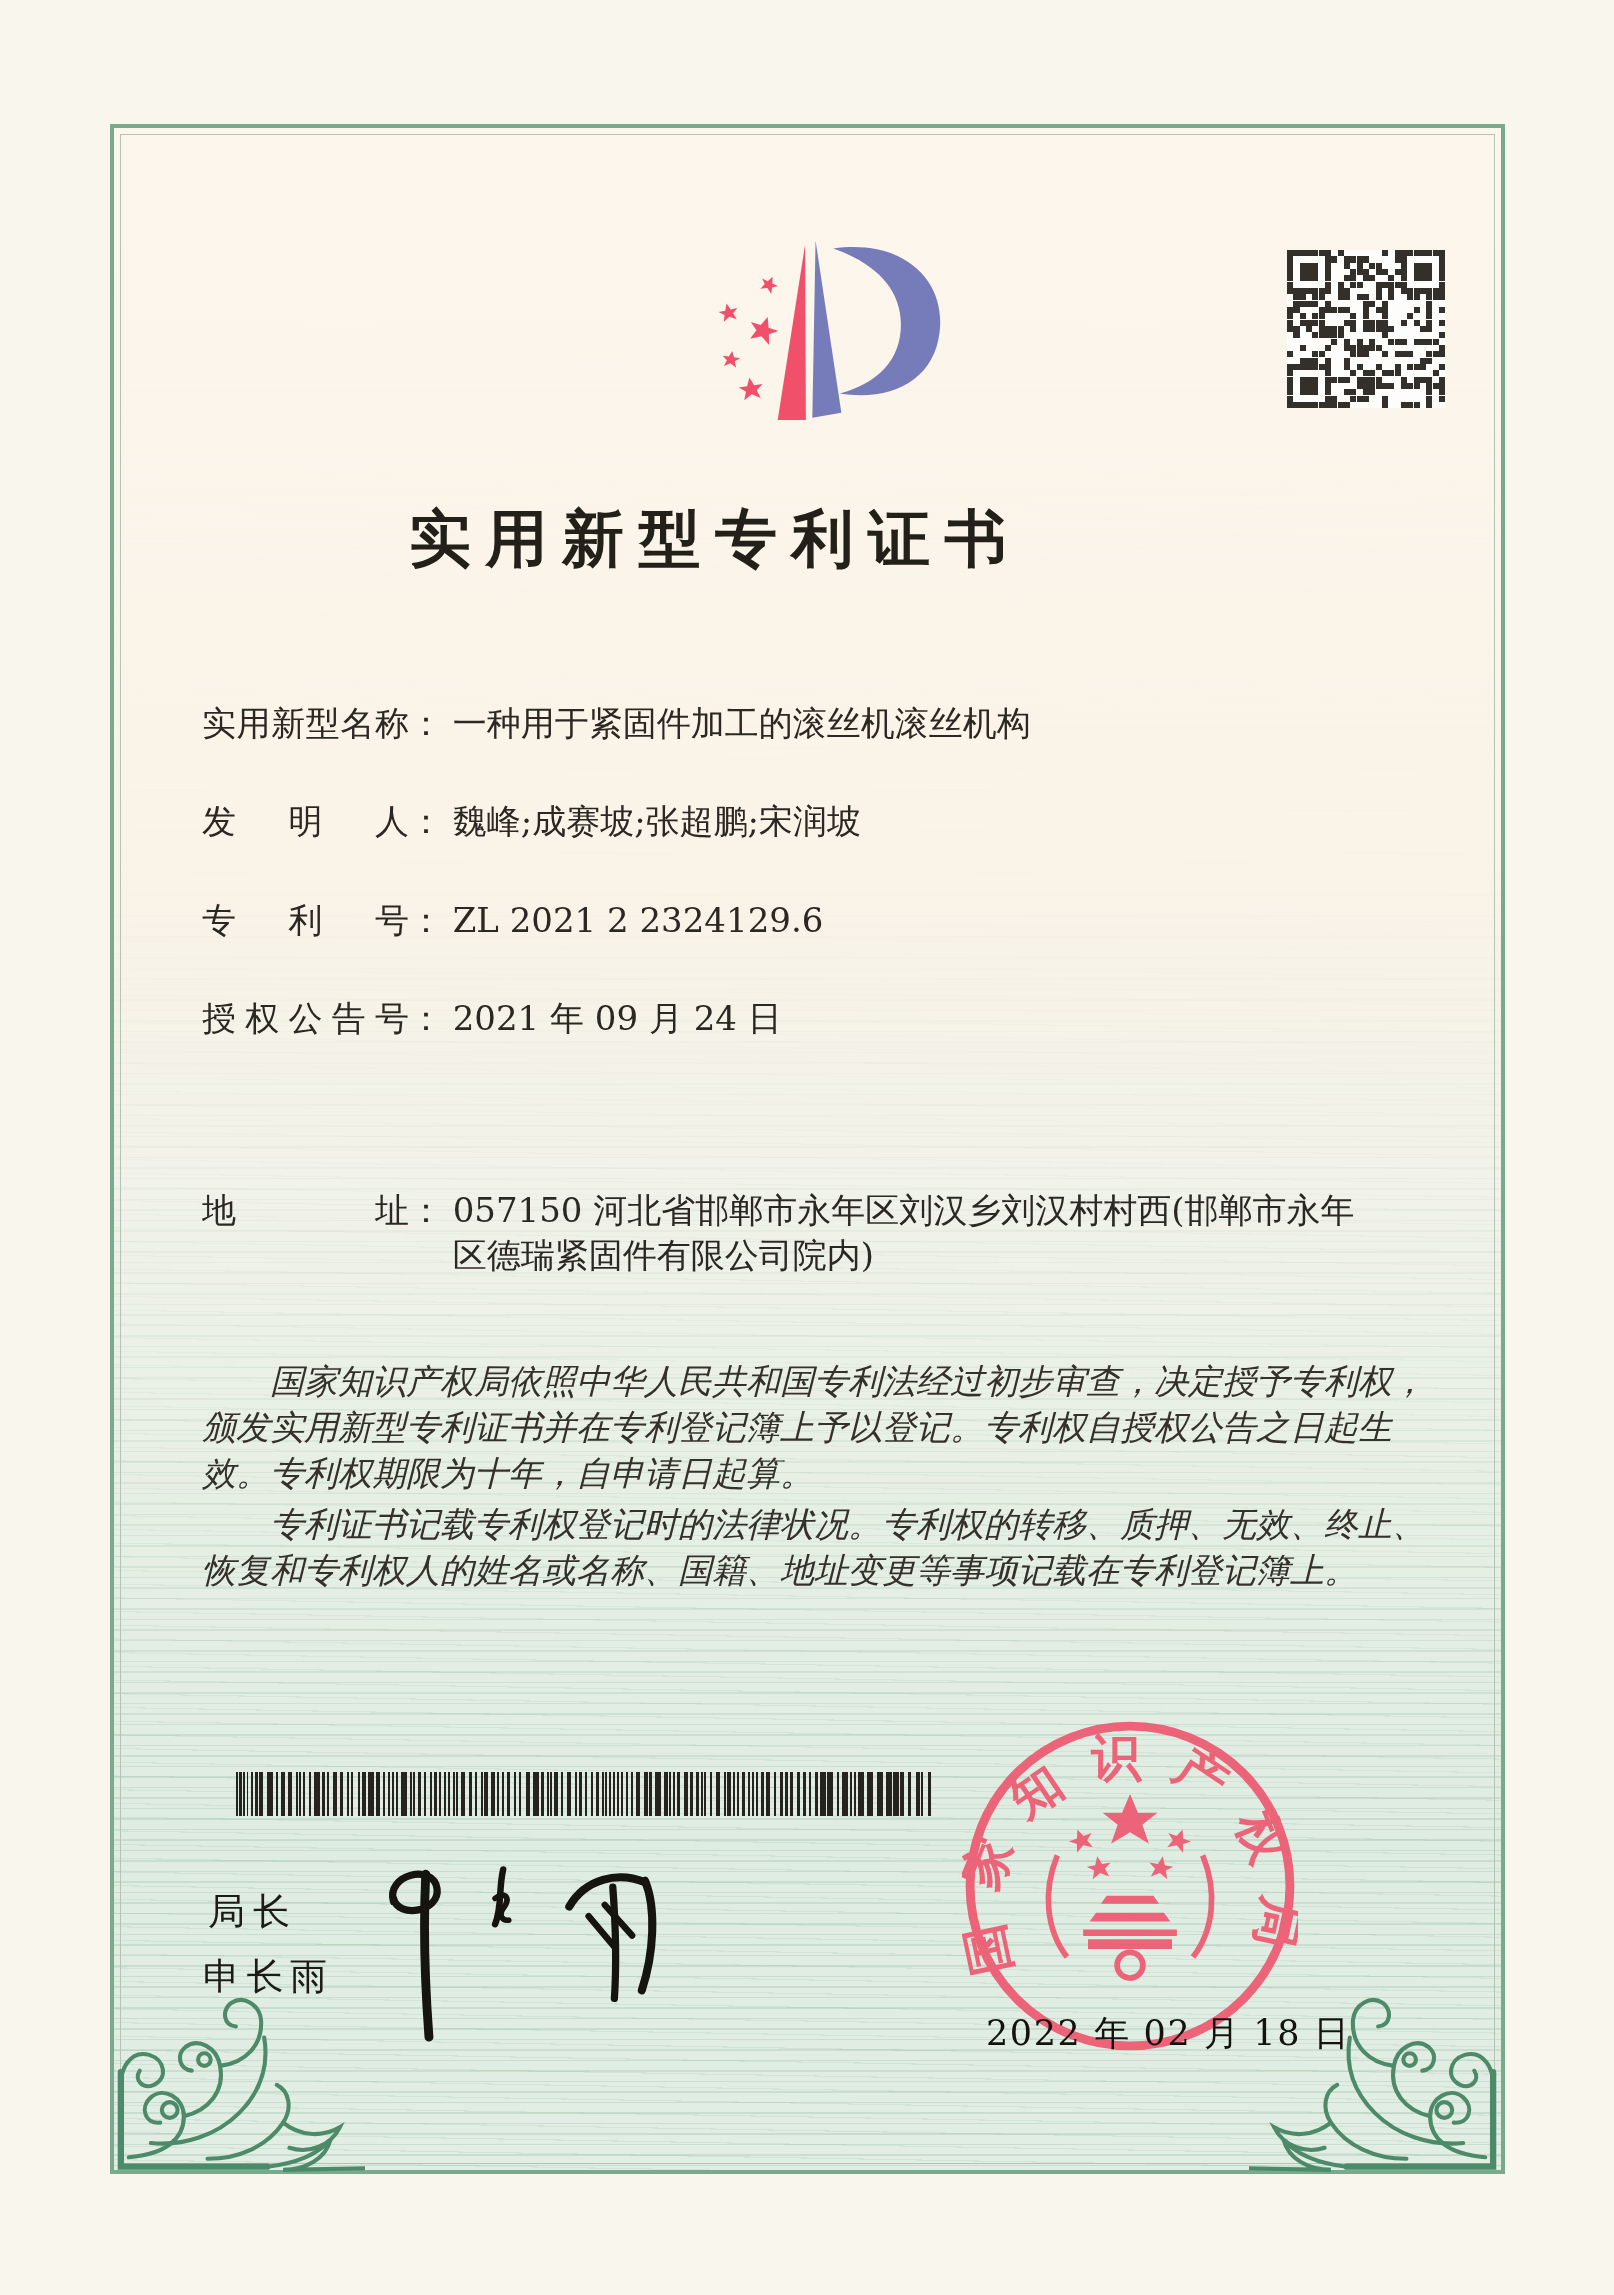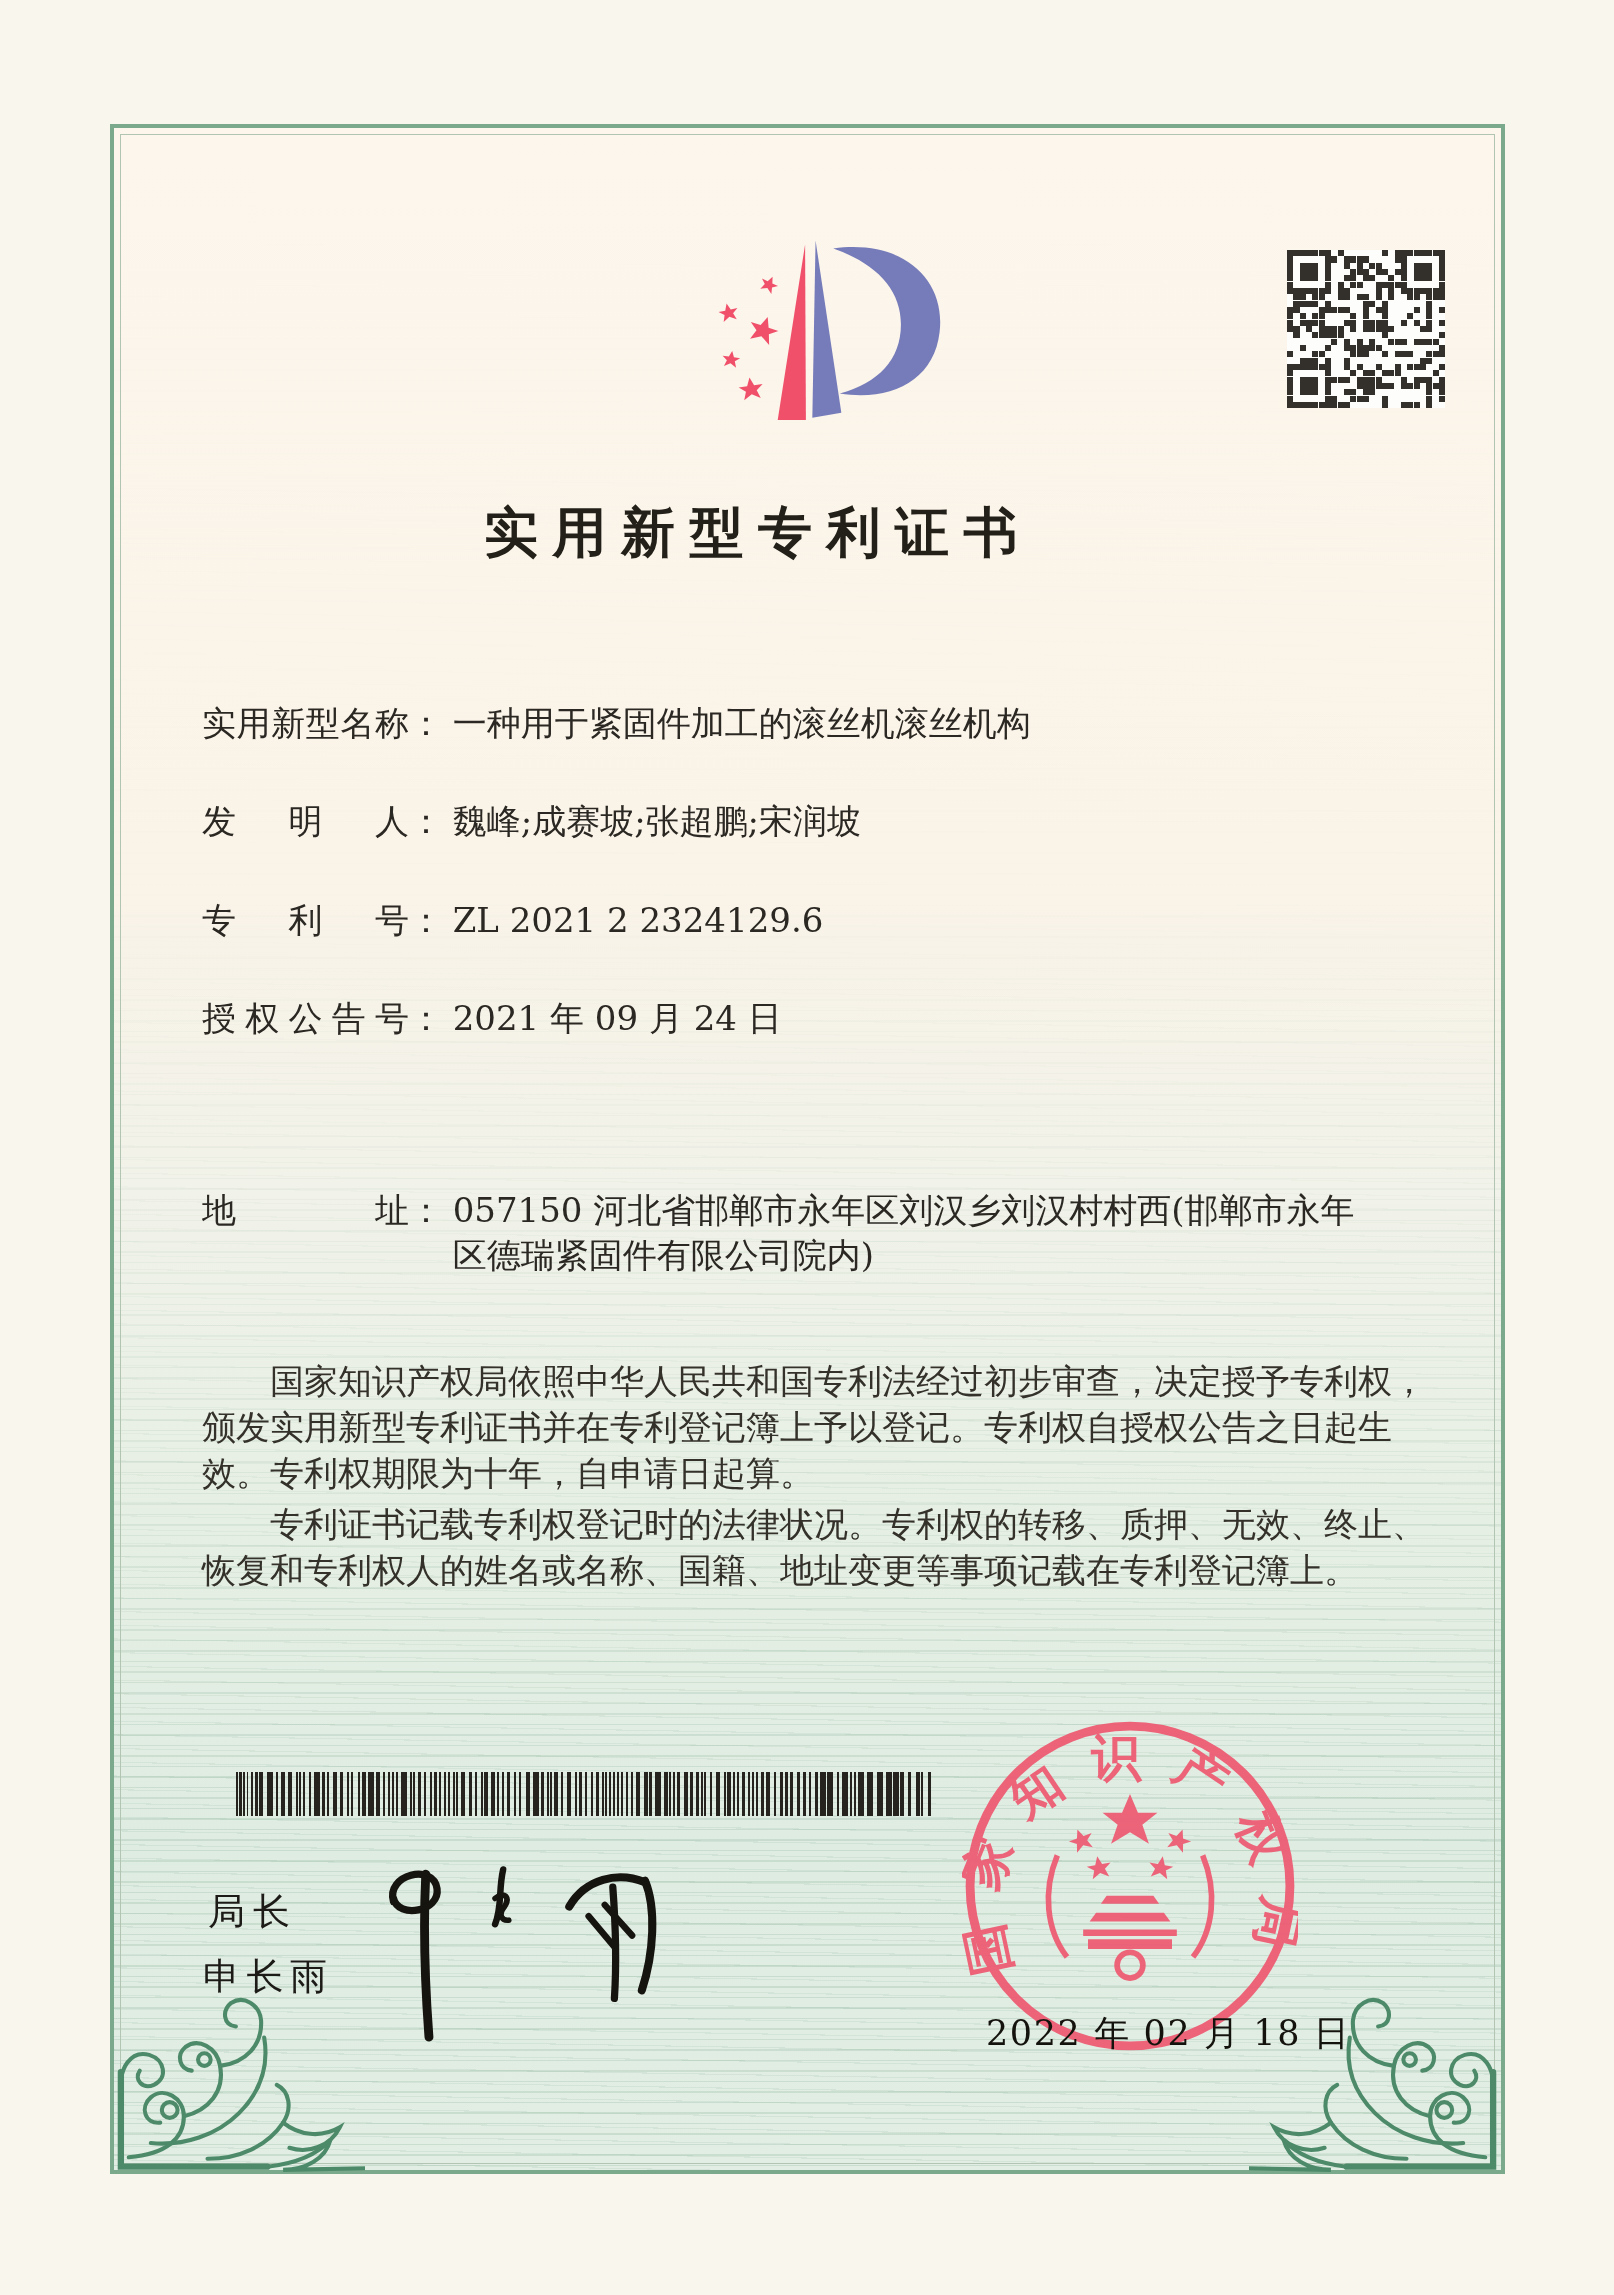--- a/index.html
+++ b/index.html
@@ -24,33 +24,33 @@
   .corner{position:absolute;width:252px;height:252px;z-index:2;}
   .corner.bl{left:113px;top:1921px;}
   .corner.br{left:1249px;top:1921px;transform:scaleX(-1);}
   
   .certno{position:absolute;left:168px;top:273px;z-index:3;
     font-size:32px;letter-spacing:5.6px;color:#575248;}
   .logo{position:absolute;left:683px;top:226px;width:307px;height:211px;z-index:3;}
   .qr{position:absolute;left:1287px;top:250px;width:158px;height:158px;z-index:3;background:#fdfdfb;}
   .qm{position:absolute;width:6.4px;height:6.4px;background:#33302c;}
   .title{position:absolute;left:0;top:497px;width:1430px;z-index:3;text-align:center;
-    font-size:54px;font-weight:bold;letter-spacing:14.5px;color:#232019;padding-left:43px;}
+    font-size:62px;font-weight:bold;letter-spacing:14.5px;color:#232019;}
   
   .frow{position:absolute;left:202px;z-index:3;font-size:34px;line-height:45px;white-space:nowrap;}
   .flabel{display:inline-block;width:207px;text-align:justify;text-align-last:justify;vertical-align:top;}
   .fcolon{display:inline-block;vertical-align:top;}
   .fvalue{display:inline-block;margin-left:9.7px;vertical-align:top;}
   .fvalue.wrap{white-space:normal;width:912px;}
   .grant-label{display:inline-block;vertical-align:top;}
   .grant2{position:absolute;left:594px;top:0;}
   
   .bodytext{position:absolute;left:202px;top:1358px;width:1224px;z-index:3;
     font-size:34px;line-height:46px;color:#34312b;}
-  .bodytext p{margin:0 0 4.8px 0;text-indent:2em;}
+  .bodytext p{margin:0 0 4.8px 0;text-indent:2em;font-style:italic;}
   
   .barcode{position:absolute;left:236px;top:1772px;width:710px;height:44px;z-index:3;}
   .bb{position:absolute;top:0;height:100%;background:#26231f;}
   .signer-title{position:absolute;left:208px;top:1887px;z-index:3;font-size:37px;letter-spacing:8px;color:#1d1b17;}
   .signer-name{position:absolute;left:203px;top:1952px;z-index:3;font-size:37px;letter-spacing:6.5px;color:#1d1b17;}
   .signature{position:absolute;left:329px;top:1829px;width:387px;height:234px;z-index:4;}
   .seal{position:absolute;left:962px;top:1718px;width:336px;height:336px;z-index:3;opacity:.93;}
   .seal-date{position:absolute;left:986px;top:2010px;z-index:4;font-size:35px;letter-spacing:1.6px;color:#14120c;}
   .pageno{position:absolute;left:0;top:2126px;width:1614px;text-align:center;z-index:3;font-size:30px;color:#35322c;}
   .backnote{position:absolute;left:0;top:2226px;width:1614px;text-align:center;z-index:3;font-size:32px;color:#3c3831;}

